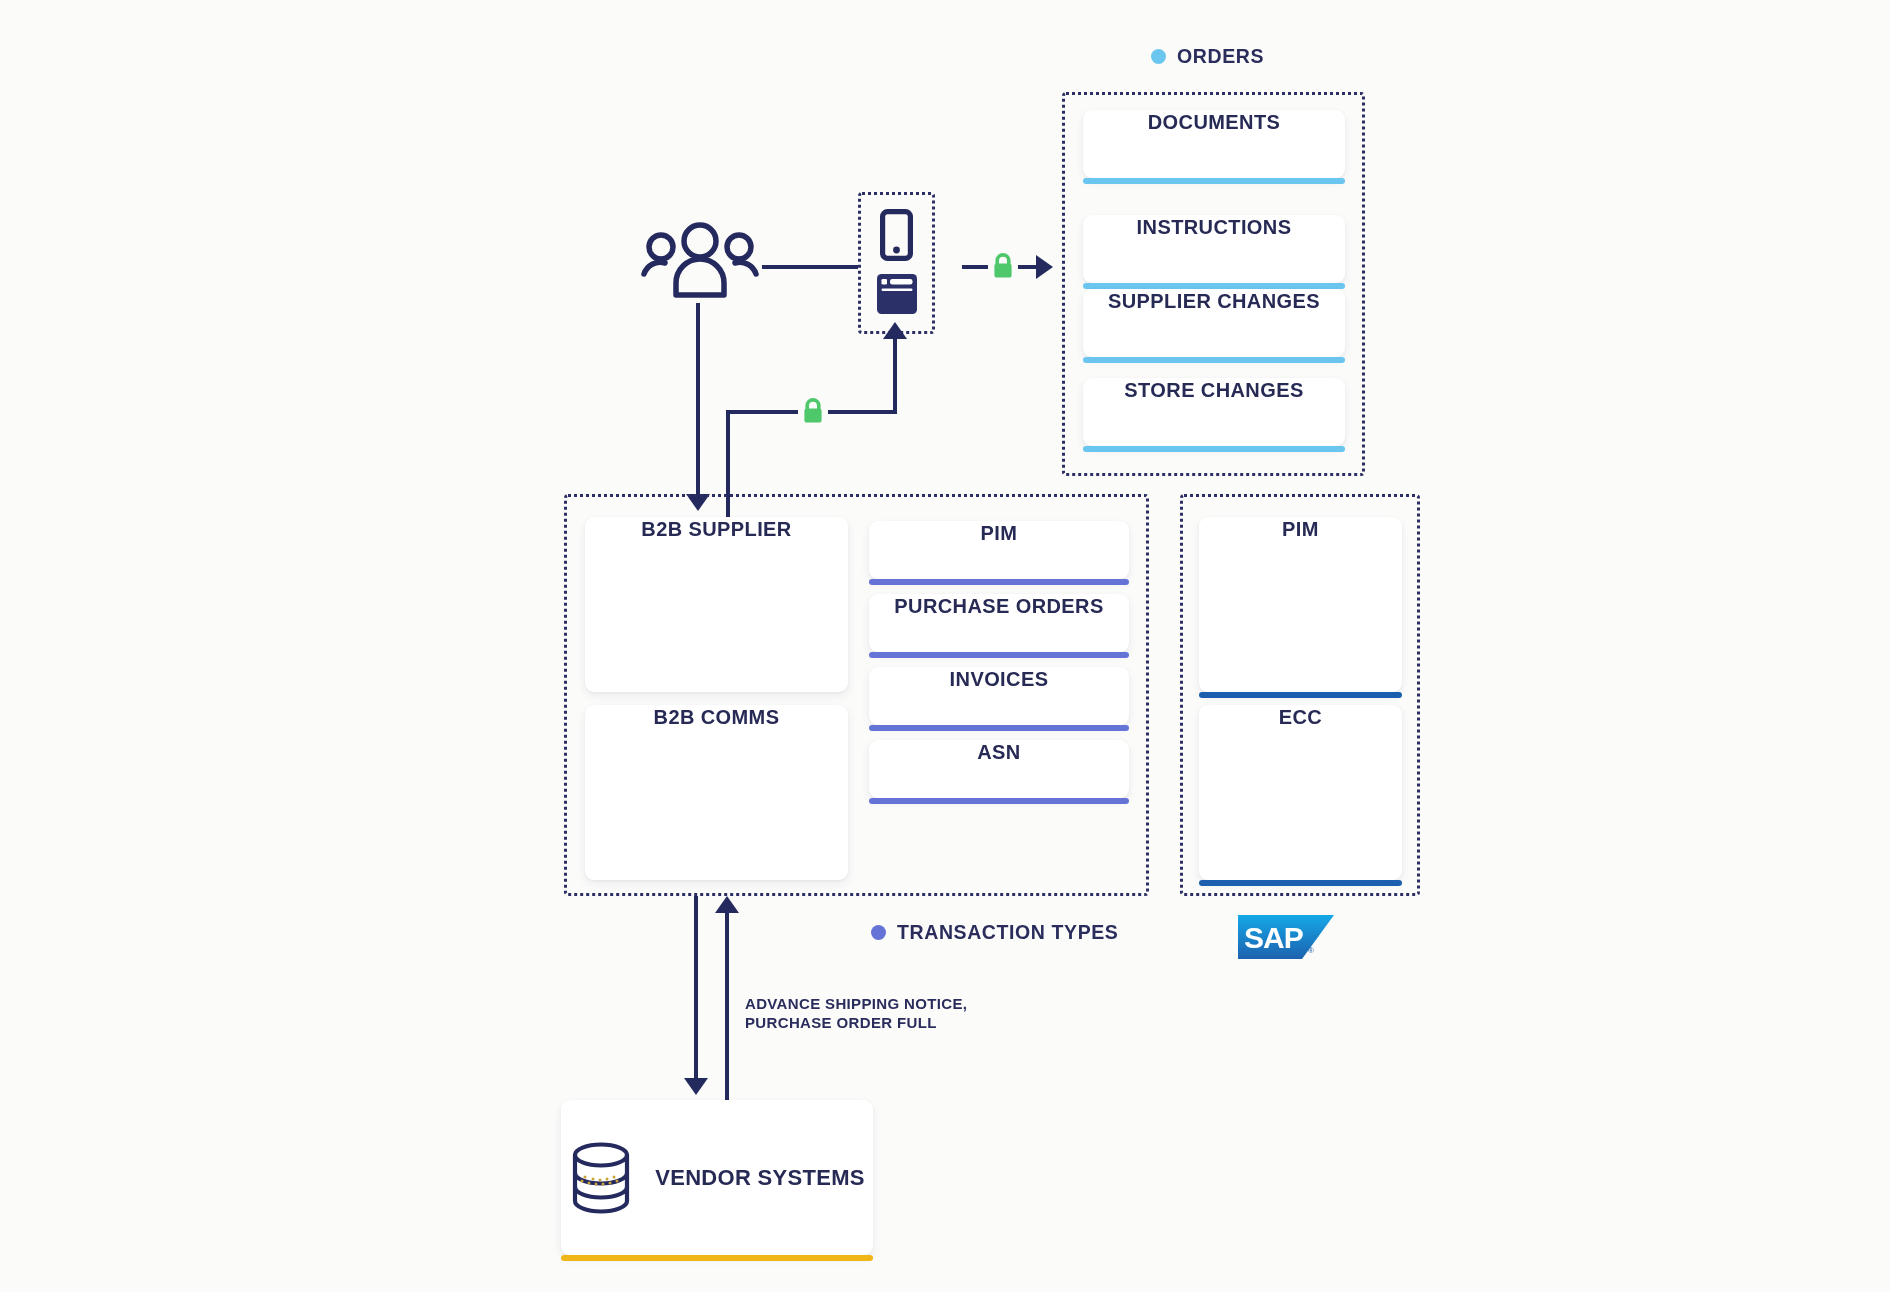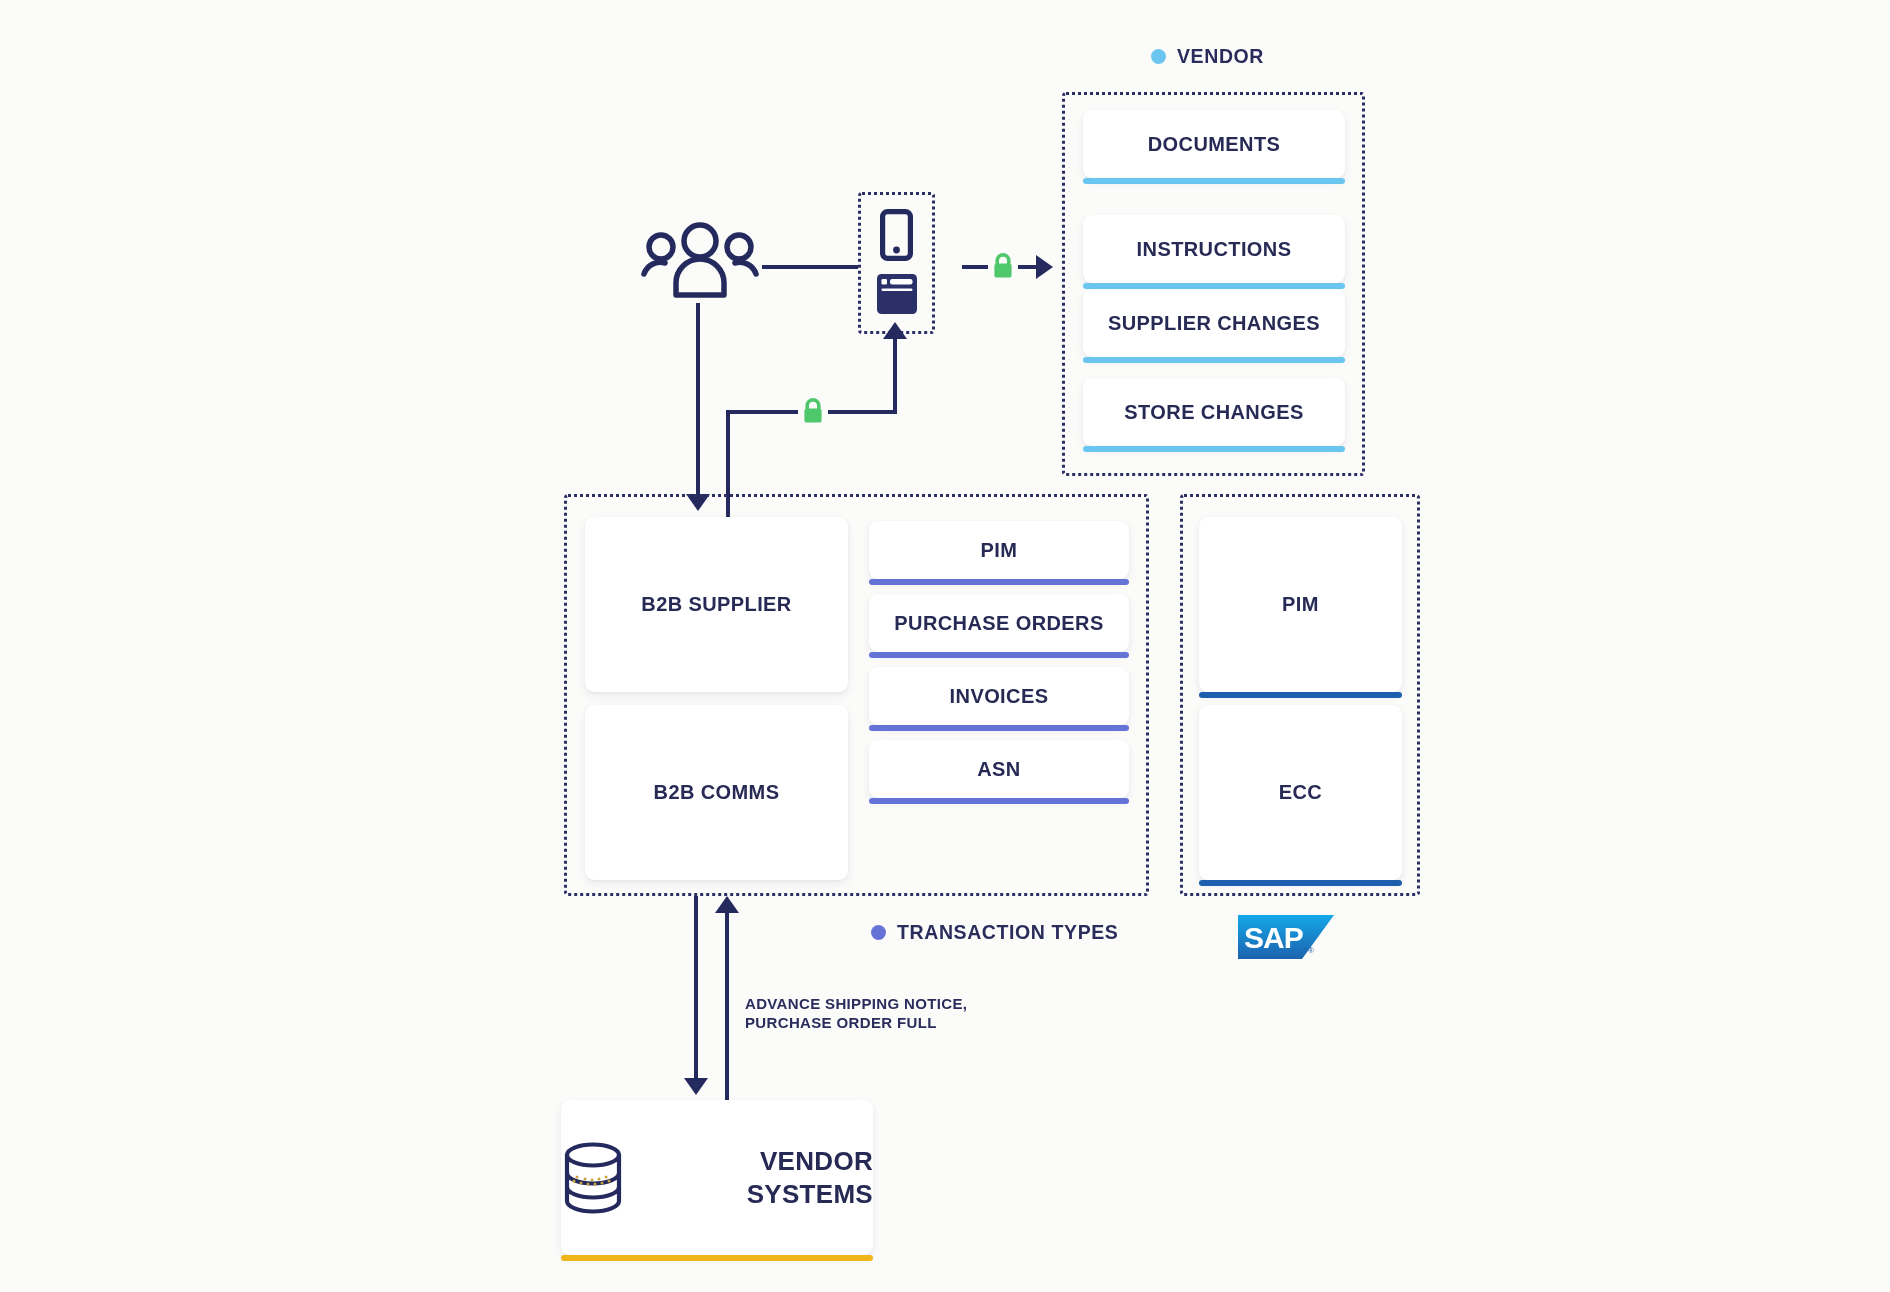--- a/index.html
+++ b/index.html
@@ -49,21 +49,20 @@
     box-sizing: border-box;
   }
 
   .card {
     position: absolute;
     background: #ffffff;
     border-radius: 9px;
     box-shadow: 0 4px 10px rgba(40, 45, 90, 0.07), 0 1px 3px rgba(40,45,90,0.05);
     box-sizing: border-box;
     display: flex;
-    align-items: center;
     justify-content: center;
     overflow: visible;
   }
   .card .card-label {
     font-size: 20px;
     font-weight: 700;
     letter-spacing: 0.4px;
     color: #262a54;
     text-align: center;
     line-height: 1.25;
@@ -81,21 +80,21 @@
   
   .vendor-card {
     display: flex;
     flex-direction: row;
     align-items: center;
     justify-content: center;
     gap: 22px;
   }
   .vendor-card .card-label {
     text-align: right;
-    font-size: 26px;
+    font-size: 22px;
     padding: 0;
     letter-spacing: 0.3px;
   }
 
   
   .line-v, .line-h {
     position: absolute;
     background: #252a5e;
   }
   .line-v { width: 4px; }
@@ -143,21 +142,21 @@
     height: 44px;
   }
 </style>
 </head>
 <body>
 
 <div id="canvas">
 
   <div class="group-label" style="left:1151px; top:45px;">
     <span class="group-dot" style="background:#6ac6ef;"></span>
-    <span>VENDOR</span>
+    <span>ORDERS</span>
   </div>
 
   <div class="dotted-box" style="left:1062px; top:92px; width:303px; height:384px;"></div>
 
   <div class="card" style="left:1083px; top:110px; width:262px; height:68px;">
     <span class="card-label">DOCUMENTS</span>
     <span class="accent" style="background:#6ac6ef;"></span>
   </div>
 
   <div class="card" style="left:1083px; top:215px; width:262px; height:68px;">

